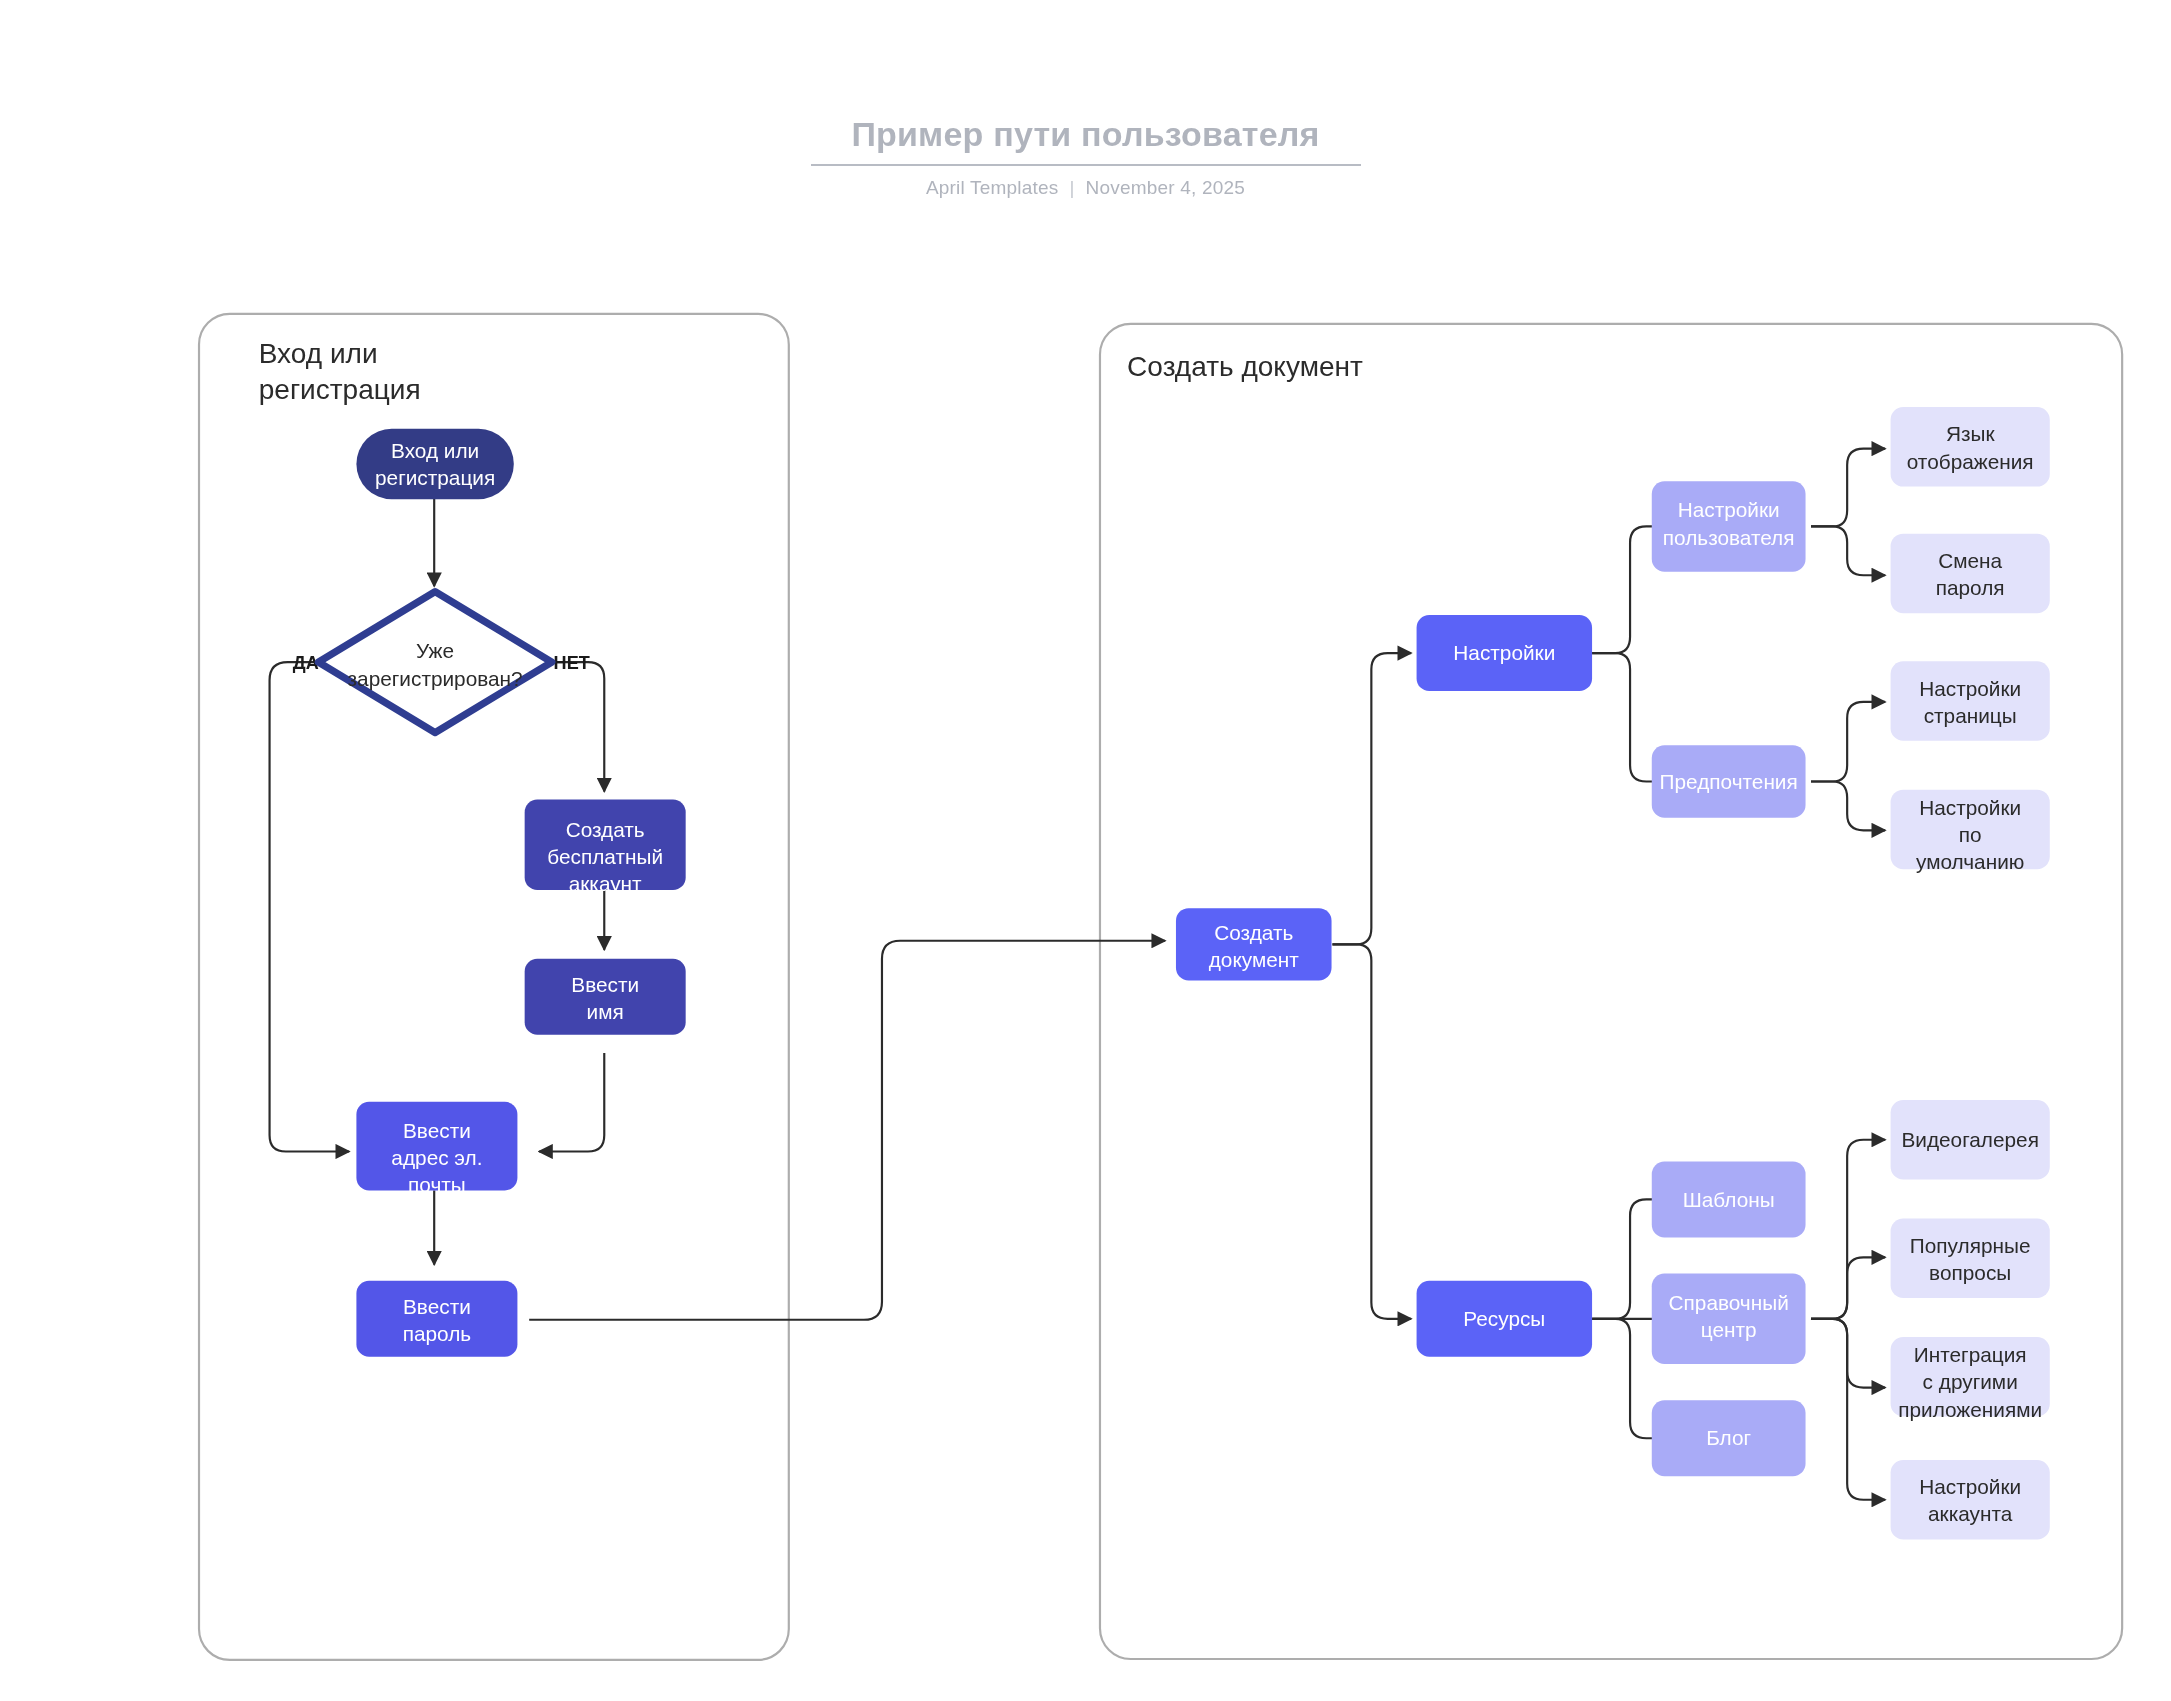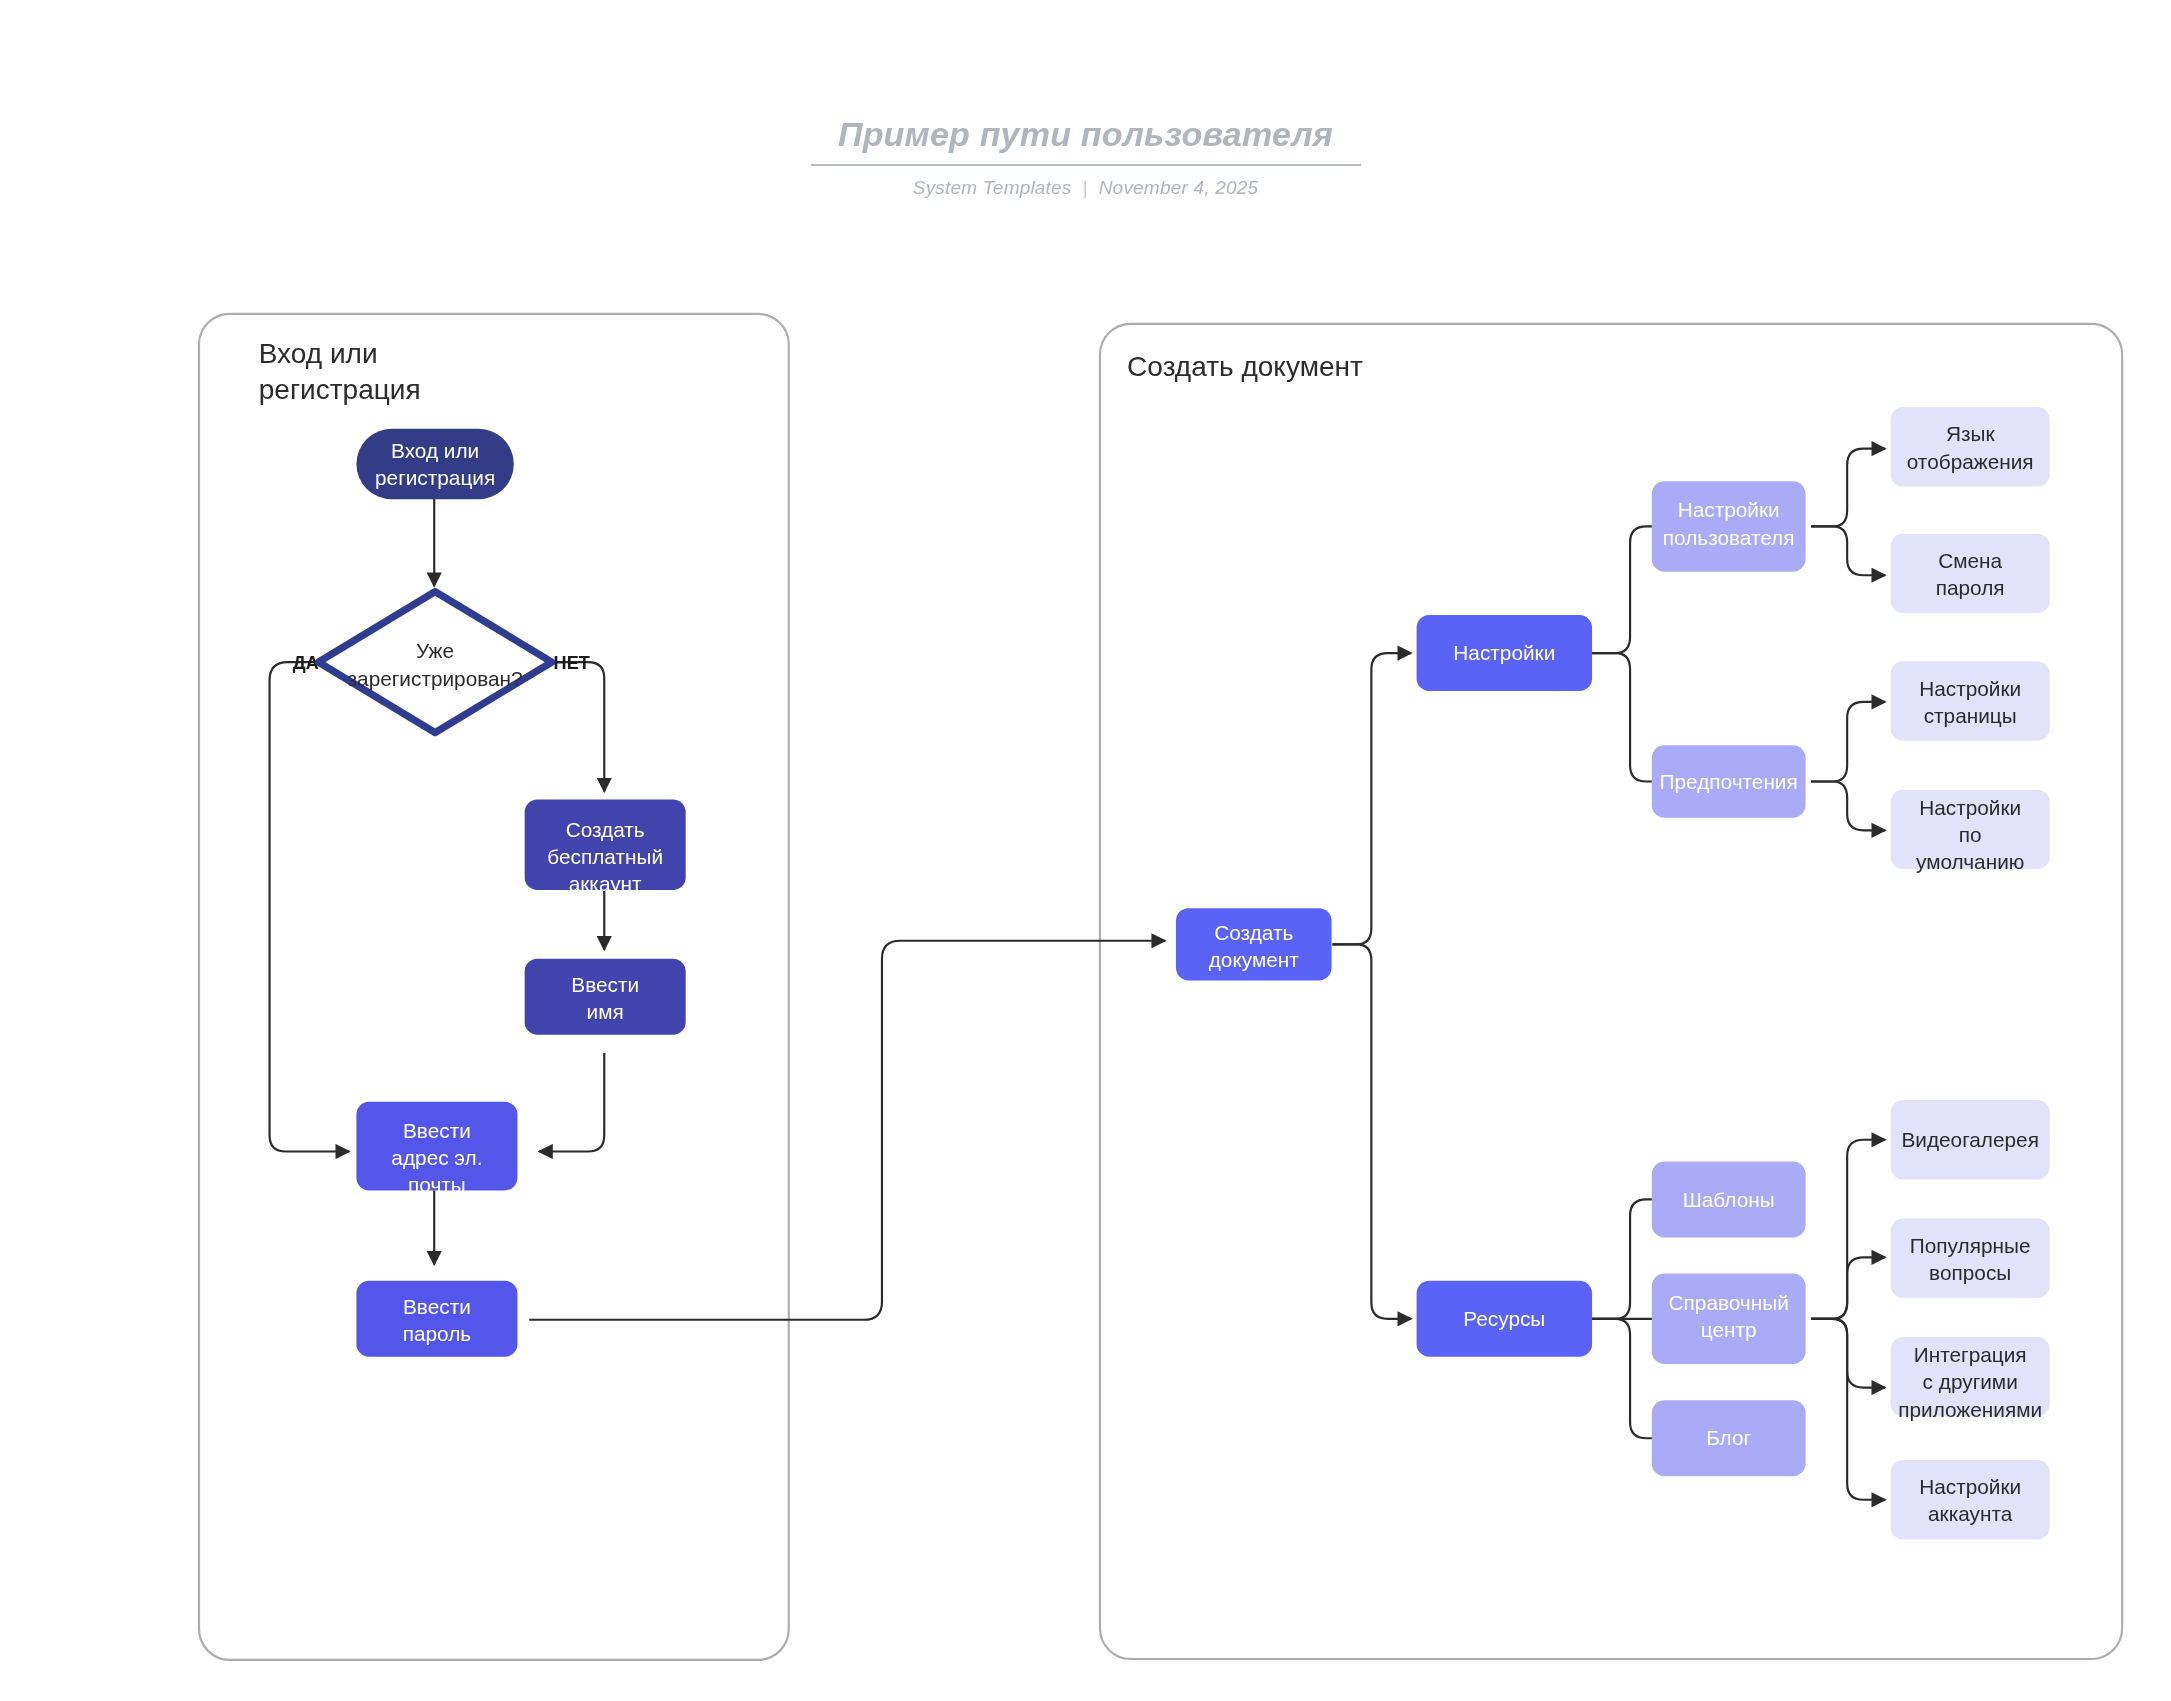--- a/index.html
+++ b/index.html
@@ -12,21 +12,20 @@
     height: 1702px;
     font-family: "Liberation Sans", sans-serif;
     overflow: hidden;
     position: relative;
   }
   #header {
     position: absolute;
     left: 0; top: 0;
     width: 2171px;
     text-align: center;
-    font-style: italic;
   }
   #doc-title {
     margin: 0;
     padding-top: 116px;
     font-size: 34px;
     font-weight: bold;
     color: #b0b4bd;
     letter-spacing: 0.2px;
     line-height: 1.1;
   }
@@ -99,21 +98,21 @@
     text-anchor: middle;
   }
 </style>
 </head>
 <body>
 
 <div id="header">
   <h1 id="doc-title">Пример пути пользователя</h1>
   <div id="title-rule"></div>
   <p id="subtitle">
-    <span>System Templates</span><span class="sep">|</span><span>November 4, 2025</span>
+    <span>April Templates</span><span class="sep">|</span><span>November 4, 2025</span>
   </p>
 </div>
 
 <div id="canvas">
   <svg width="2171" height="1702" viewBox="0 0 2400 1881" xmlns="http://www.w3.org/2000/svg">
     <defs>
       <marker id="arrow" viewBox="0 0 10 10" refX="9" refY="5" markerWidth="7" markerHeight="7" orient="auto-start-reverse">
         <path d="M 0 0 L 10 5 L 0 10 z" fill="#2b2b2b"></path>
       </marker>
     </defs>

